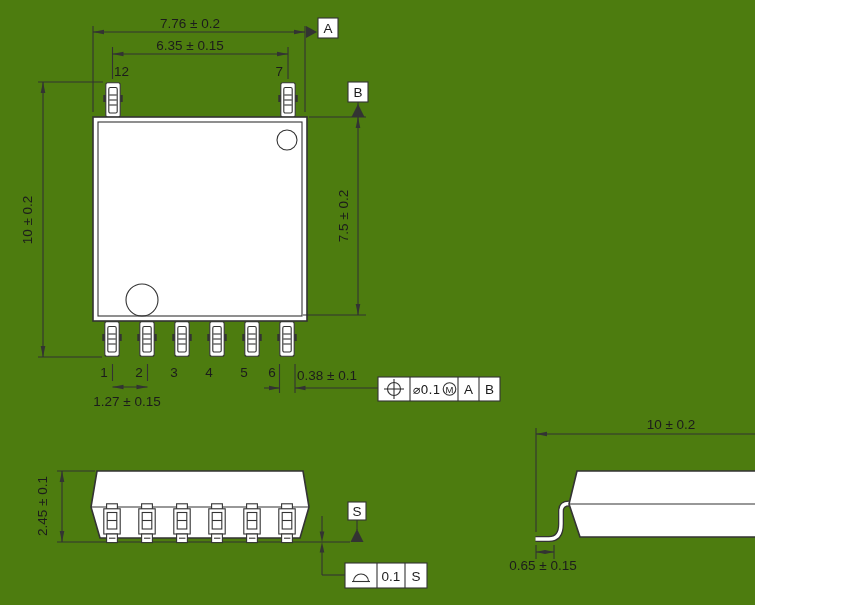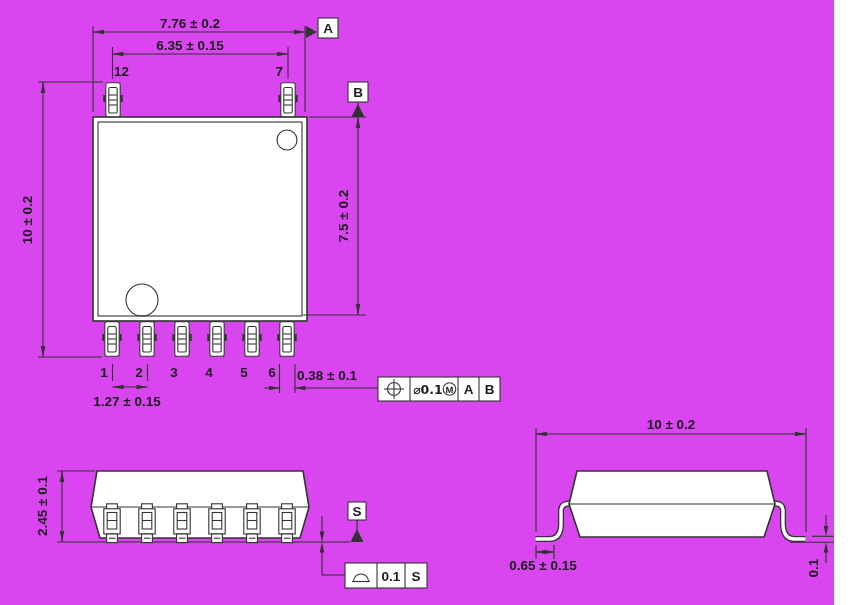--- a/index.html
+++ b/index.html
@@ -1,17 +1,17 @@
 <!DOCTYPE html>
 <html><head>
 <meta charset="utf-8">
 <style>
   html,body{margin:0;padding:0;background:#fff;}
-  .canvas{position:relative;width:834px;height:605px;background:#d946ef;overflow:hidden;
-          font-family:"Liberation Sans",sans-serif;font-weight:bold;}
+  .canvas{position:relative;width:755px;height:605px;background:#4d7c0f;overflow:hidden;
+          font-family:"Liberation Sans",sans-serif;}
   svg text{fill:#1c1c1c;font-family:"Liberation Sans",sans-serif;font-size:13.5px;}
   svg text.dia{font-family:"DejaVu Sans","Liberation Sans",sans-serif;font-size:12.5px;}
   svg text.mod{font-size:9.5px;}          
   .olw{fill:#fff;stroke:#333;stroke-width:1.6;}
   .tl{fill:none;stroke:#333;stroke-width:1.1;}          
   .tlw{fill:#fff;stroke:#333;stroke-width:1.1;}
   .ah{fill:#333;stroke:none;}                            
   .bump{fill:#333;stroke:none;}
   .lead-out{fill:none;stroke:#333;stroke-width:6;}
   .lead-in{fill:none;stroke:#fff;stroke-width:3.4;}

